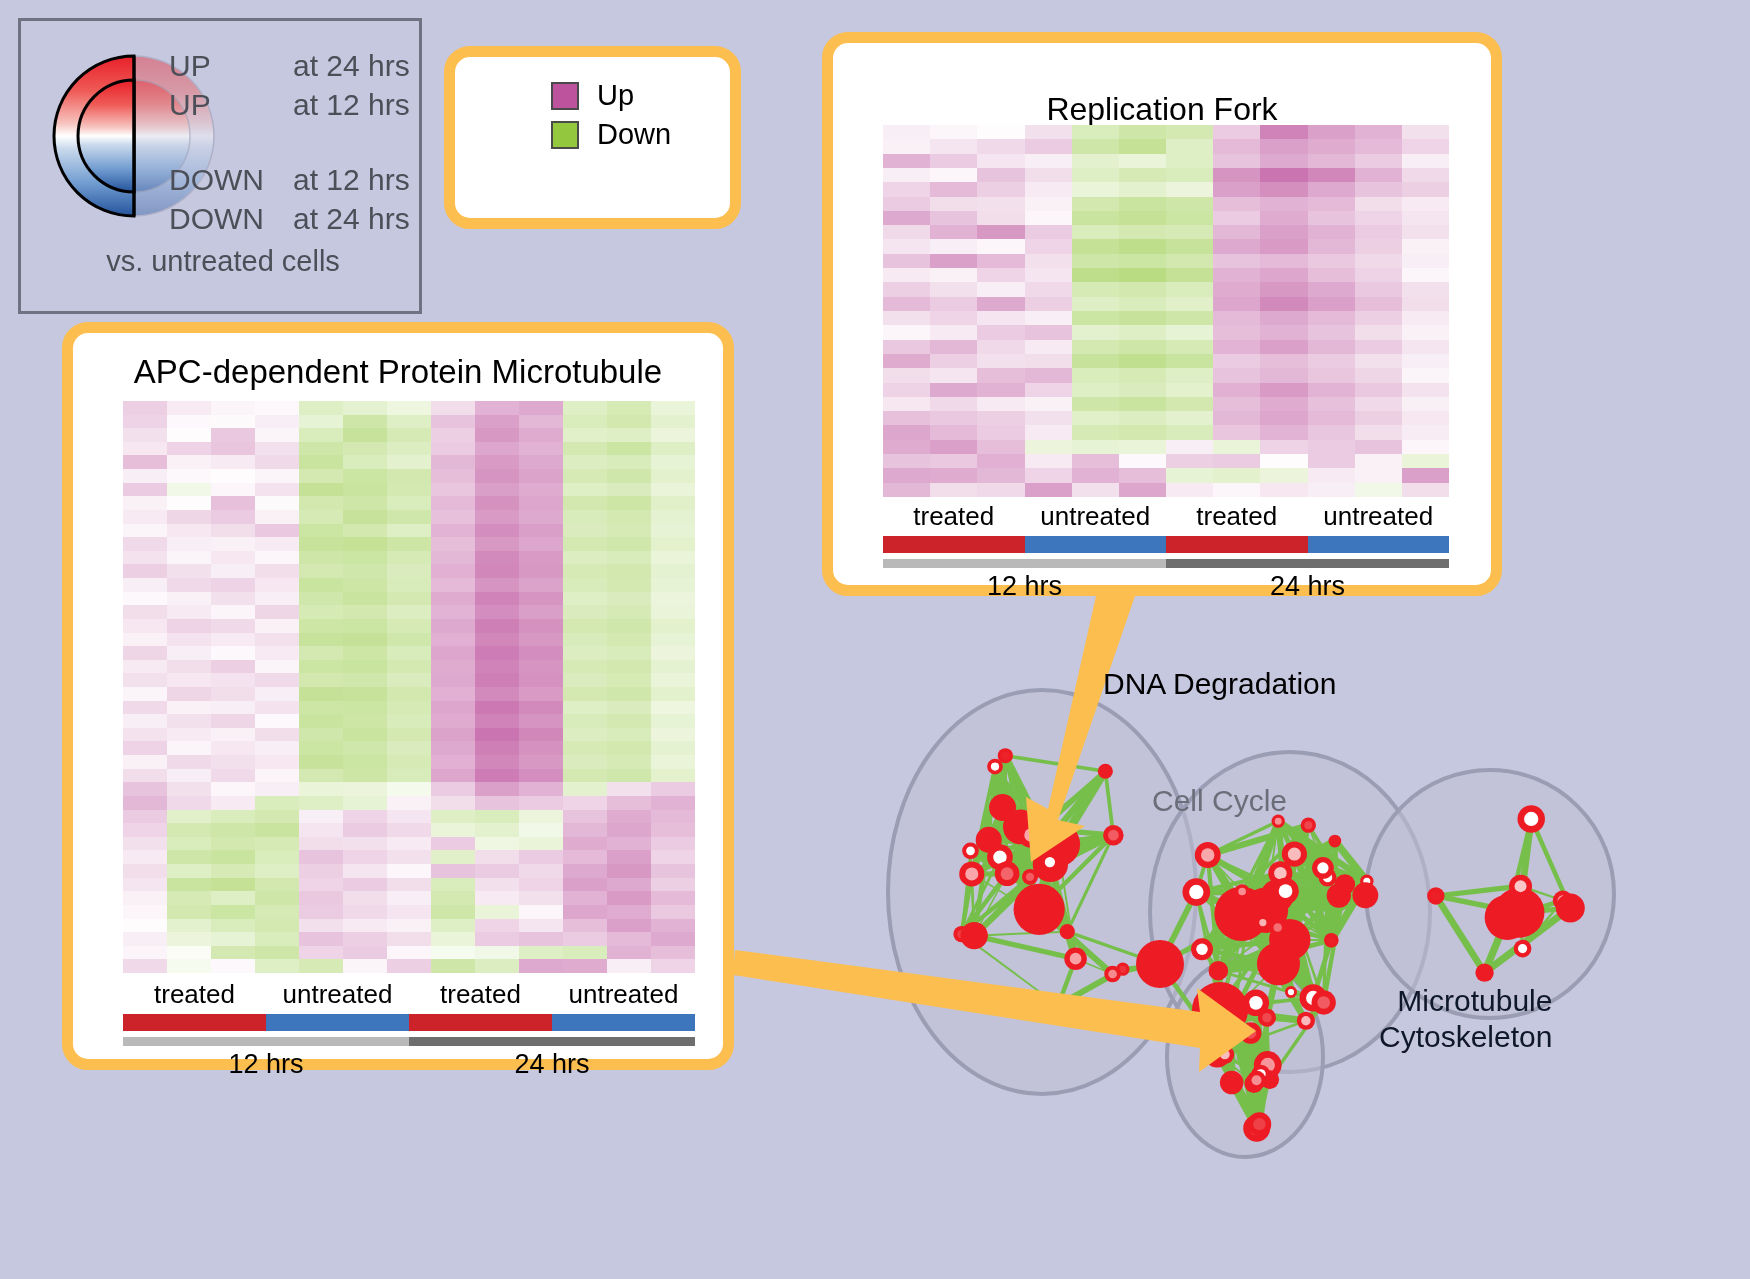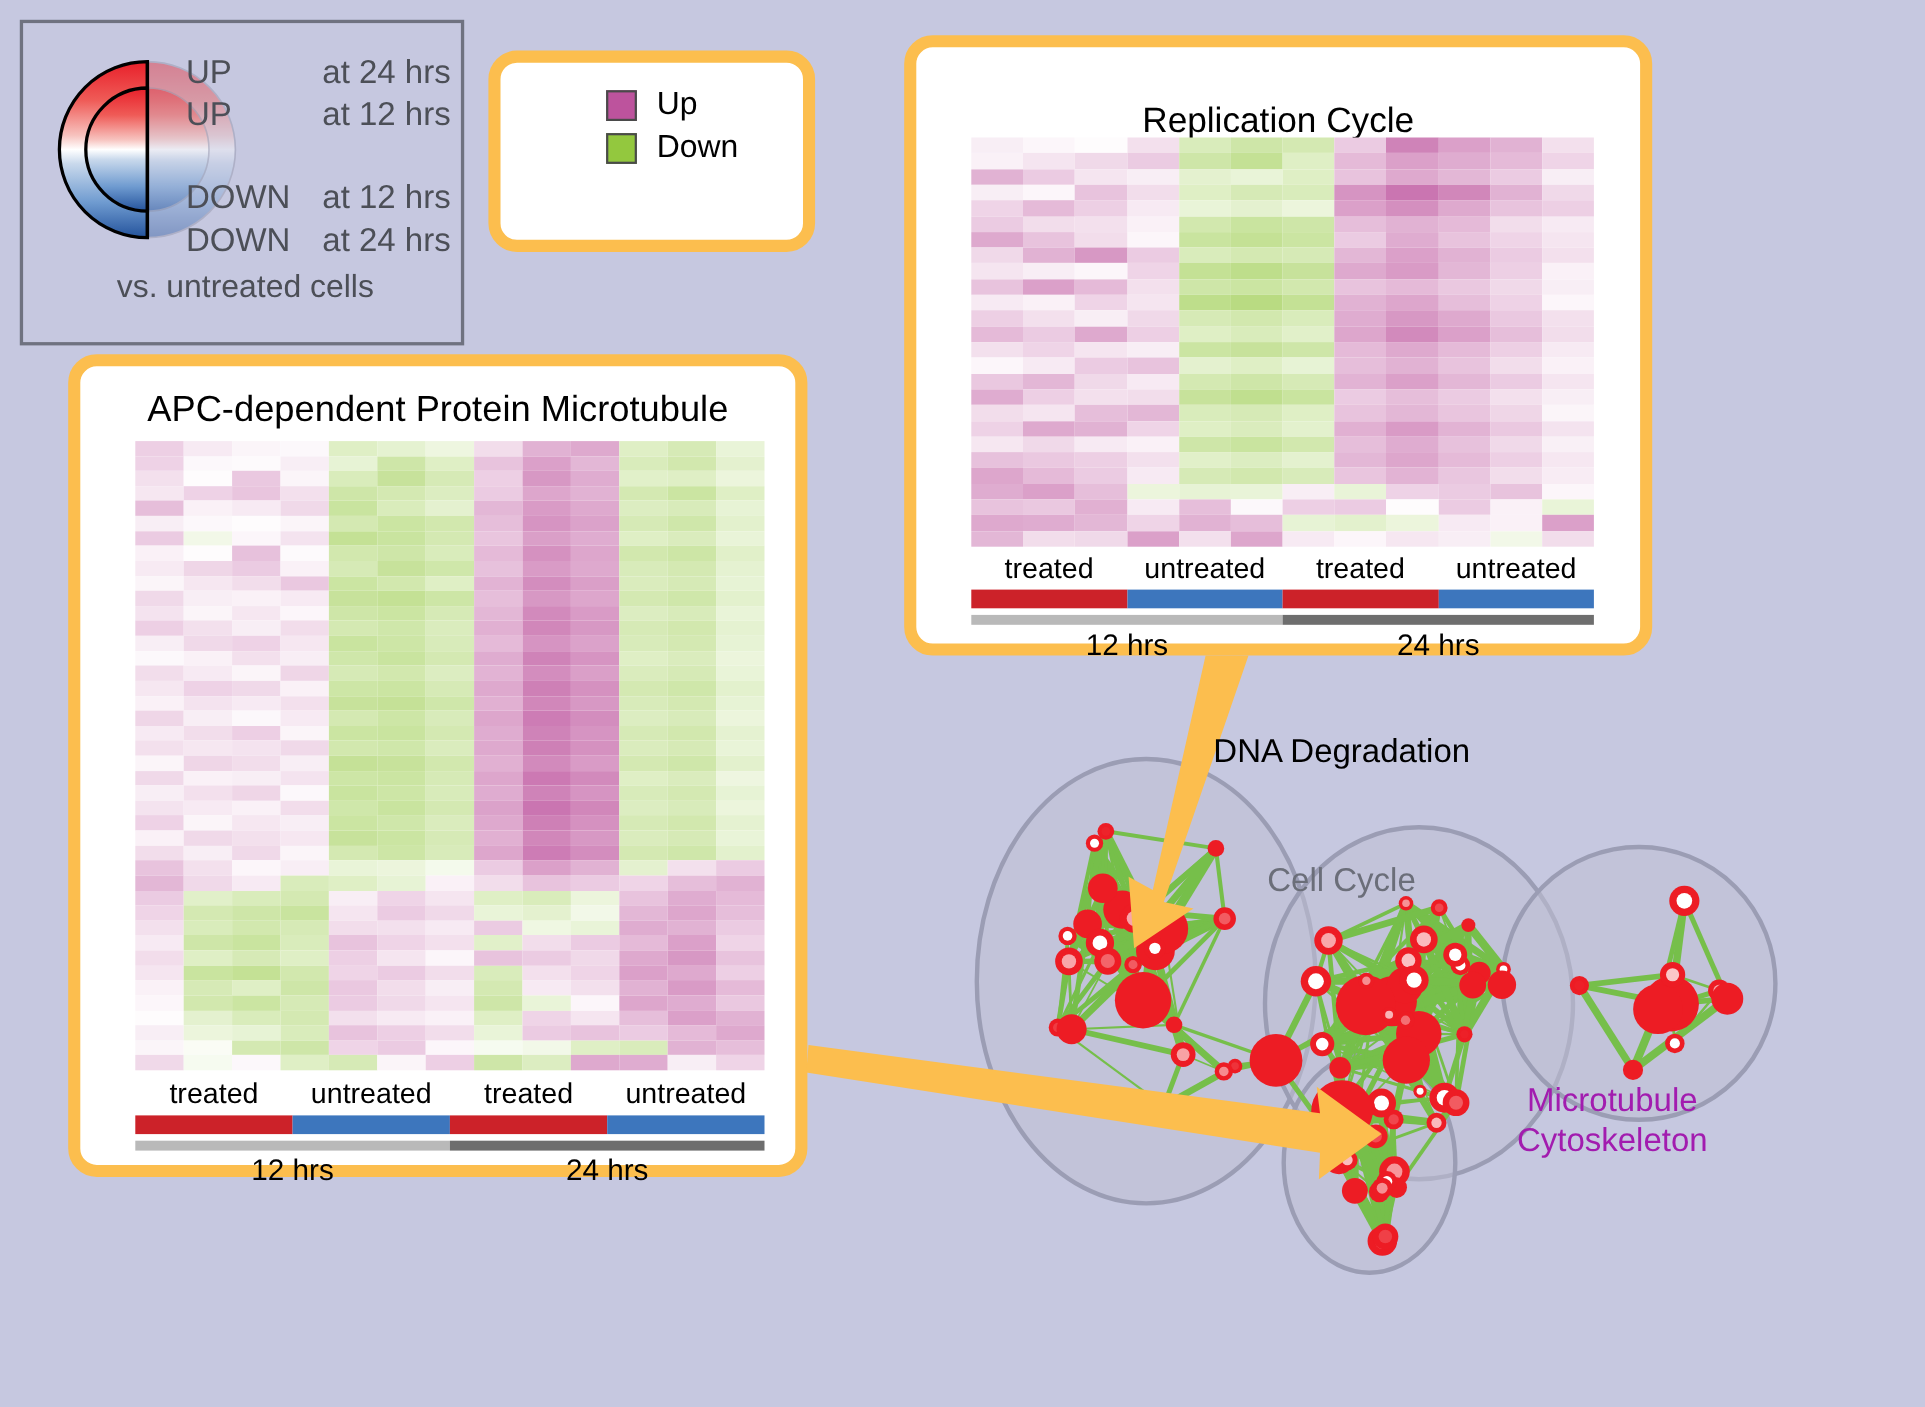--- a/index.html
+++ b/index.html
@@ -68,21 +68,21 @@
   .axis .bar2{display:flex;height:9px;margin-top:6px;}
   .axis .bar2 .seg{flex:1;}
   .axis .hrs{display:flex;margin-top:3px;}
   .axis .hrs span{flex:1;text-align:center;font-size:27px;color:#000;}
 
   
   #network{position:absolute;left:790px;top:612px;width:960px;height:667px;}
   .netlabel{position:absolute;font-size:30px;white-space:pre-line;line-height:1.2;}
   #lbl-dna{left:1103px;top:666px;color:#000;}
   #lbl-cc{left:1152px;top:783px;color:#6b6e79;font-size:30px;}
-  #lbl-mt{left:1379px;top:983px;color:#a21caf;font-size:30px;text-align:center;}
+  #lbl-mt{left:1379px;top:983px;color:#0f172a;font-size:30px;text-align:right;}
   #lbl-ub{left:852px;top:1043px;color:#000;font-size:30px;}
 </style>
 </head>
 <body>
 
 <div class="stage">
 
   <div id="circle-legend">
     <div class="ring-wrap">
       <svg width="170" height="190" viewBox="0 0 170 190">
@@ -137,21 +137,21 @@
         <span>Up</span>
       </div>
       <div class="key">
         <span class="sw" id="sw-down" style="background: rgb(147, 200, 62);"></span>
         <span>Down</span>
       </div>
     </div>
   </div>
 
   <div class="panel" id="rf-panel">
-    <div class="ptitle">Replication Cycle</div>
+    <div class="ptitle">Replication Fork</div>
     <div class="heat" id="rf-heat" style="left: 50px; top: 82px; width: 566px; height: 372px; grid-template-columns: repeat(12, 1fr); grid-template-rows: repeat(26, 1fr);">
         <div class="cell" style="background: rgb(248, 238, 245);"></div>
         <div class="cell" style="background: rgb(252, 246, 250);"></div>
         <div class="cell" style="background: rgb(254, 252, 253);"></div>
         <div class="cell" style="background: rgb(243, 224, 237);"></div>
         <div class="cell" style="background: rgb(217, 236, 187);"></div>
         <div class="cell" style="background: rgb(206, 230, 168);"></div>
         <div class="cell" style="background: rgb(212, 233, 178);"></div>
         <div class="cell" style="background: rgb(235, 203, 226);"></div>
         <div class="cell" style="background: rgb(207, 131, 184);"></div>

